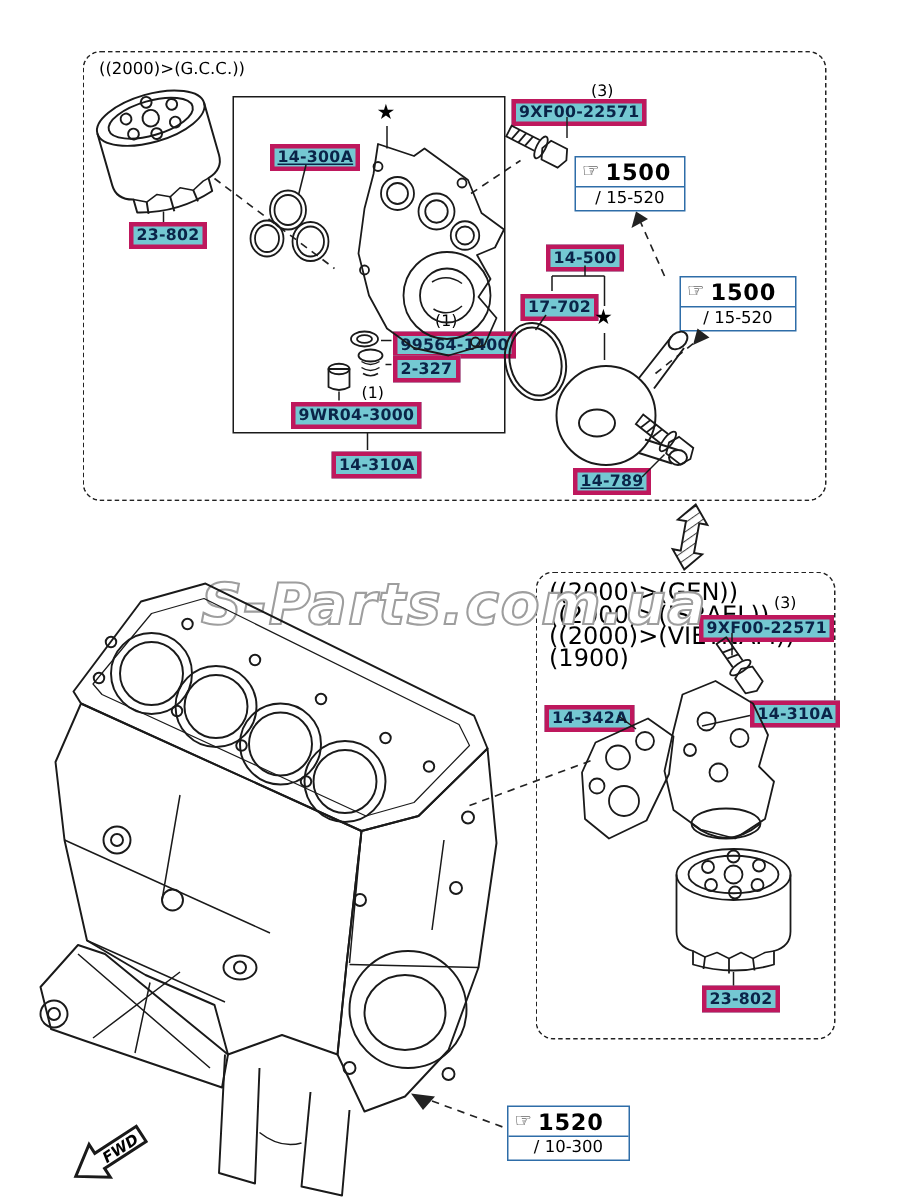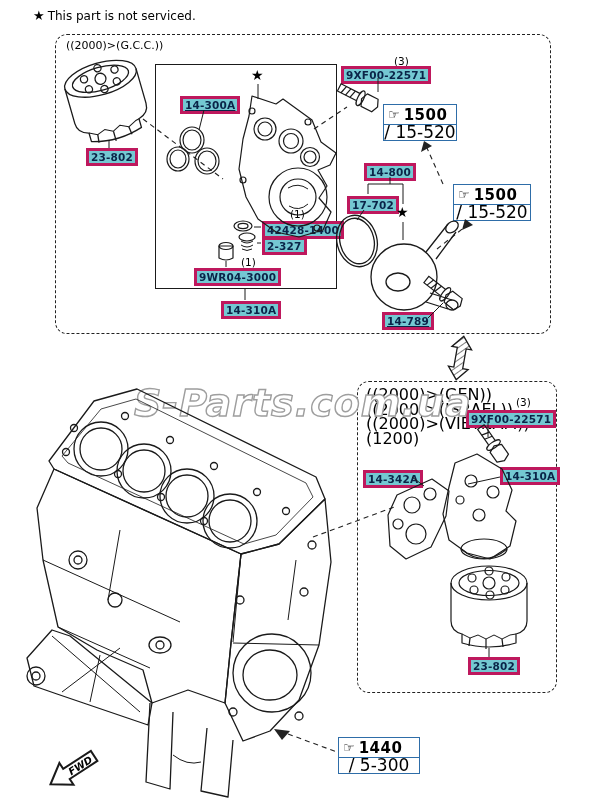--- a/index.html
+++ b/index.html
@@ -15,21 +15,21 @@
   .plabel{position:absolute;font-size:10.5px;font-weight:bold;color:#0a2448;
           background:#74c8d2;border:3px solid #be185d;padding:0 2px;line-height:12px;
           white-space:nowrap;letter-spacing:0.2px;}
   .qty{position:absolute;font-size:10.5px;color:#000;white-space:nowrap;}
   .refbox{position:absolute;border:1.5px solid #2e6da8;background:#fff;display:flex;
           flex-direction:column;align-items:stretch;}
   .refbox .row1{display:flex;align-items:center;justify-content:flex-start;gap:4px;
           border-bottom:1px solid #2e6da8;padding:0 4px;height:19px;}
   .refbox .hand{font-size:13px;line-height:13px;}
   .refbox .code{font-size:15px;font-weight:bold;color:#000;letter-spacing:0.5px;text-align:center;}
-  .refbox .row2{font-size:17px;color:#000;text-align:center;line-height:14px;}
+  .refbox .row2{font-size:11px;color:#000;text-align:center;line-height:14px;}
   .starmark{position:absolute;font-size:14px;color:#000;}
 </style>
 </head>
 <body>
 
 <div id="stage">
 
   <svg id="art" width="611" height="801" viewBox="0 0 611 801">
     <defs>
       <pattern id="hatch" width="5" height="5" patternUnits="userSpaceOnUse" patternTransform="rotate(45)">
@@ -247,76 +247,73 @@
       <path d="M207,728 L201,791 L228,797 L233,740"></path>
       <path d="M173,755 Q187,766 201,762" stroke-width="1"></path>
     </g>
 
     <g transform="translate(74,769) rotate(-33)">
       <polygon points="-28,0 -9,-13 -9,-6 24,-6 24,6 -9,6 -9,13" fill="#fff" stroke="#1a1a1a" stroke-width="2"></polygon>
       <text x="-6" y="4" font-size="10" font-weight="bold" font-style="italic" fill="#000" stroke="none">FWD</text>
     </g>
   </svg>
 
-  <div class="note">
-    <span class="star">★</span><span>This part is not serviced.</span>
-  </div>
 
   <div class="dashedbox" style="left:55px;top:34px;width:494px;height:298px;"></div>
   <div class="variant" style="left:66px;top:39px;">((2000)&gt;(G.C.C.))</div>
   <div class="solidbox" style="left:155px;top:64px;width:180px;height:223px;"></div>
 
   <div class="starmark" style="left:251px;top:67px;">★</div>
   <div class="plabel" style="left:86px;top:148px;">23-802</div>
   <div class="plabel" style="left:180px;top:96px;text-decoration:underline;">14-300A</div>
   <div class="qty" style="left:394px;top:55px;">(3)</div>
   <div class="plabel" style="left:341px;top:66px;">9XF00-22571</div>
 
   <div class="refbox" style="left:383px;top:104px;width:72px;height:35px;">
     <div class="row1">
       <span class="hand">☞</span>
       <span class="code">1500</span>
     </div>
     <div class="row2">/ 15-520</div>
   </div>
 
-  <div class="plabel" style="left:364px;top:163px;">14-800</div>
+  <div class="plabel" style="left:364px;top:163px;">14-500</div>
   <div class="plabel" style="left:347px;top:196px;">17-702</div>
   <div class="starmark" style="left:396px;top:204px;">★</div>
 
   <div class="refbox" style="left:453px;top:184px;width:76px;height:35px;">
     <div class="row1">
       <span class="hand">☞</span>
       <span class="code">1500</span>
     </div>
     <div class="row2">/ 15-520</div>
   </div>
 
   <div class="qty" style="left:290px;top:208px;">(1)</div>
-  <div class="plabel" style="left:262px;top:221px;">42428-1400</div>
+  <div class="plabel" style="left:262px;top:221px;">99564-1400</div>
   <div class="plabel" style="left:262px;top:237px;">2-327</div>
   <div class="qty" style="left:241px;top:256px;">(1)</div>
   <div class="plabel" style="left:194px;top:268px;">9WR04-3000</div>
   <div class="plabel" style="left:221px;top:301px;">14-310A</div>
   <div class="plabel" style="left:382px;top:312px;text-decoration:underline;">14-789</div>
 
   <div class="dashedbox" style="left:357px;top:381px;width:198px;height:310px;"></div>
   <div class="variants" style="left:366px;top:388px;">
     <div>((2000)&gt;(GEN))</div>
     <div>((2000)&gt;(ISRAEL))</div>
     <div>((2000)&gt;(VIETNAM))</div>
-    <div>(1200)</div>
+    <div>(1900)</div>
   </div>
   <div class="qty" style="left:516px;top:396px;">(3)</div>
   <div class="plabel" style="left:466px;top:410px;">9XF00-22571</div>
   <div class="plabel" style="left:363px;top:470px;">14-342A</div>
   <div class="plabel" style="left:500px;top:467px;">14-310A</div>
   <div class="plabel" style="left:468px;top:657px;">23-802</div>
 
   <div class="refbox" style="left:338px;top:737px;width:80px;height:35px;">
     <div class="row1">
       <span class="hand">☞</span>
-      <span class="code">1440</span>
+      <span class="code">1520</span>
     </div>
-    <div class="row2">/ 5-300</div>
+    <div class="row2">/ 10-300</div>
   </div>
 
 </div>
 
 </body></html>

